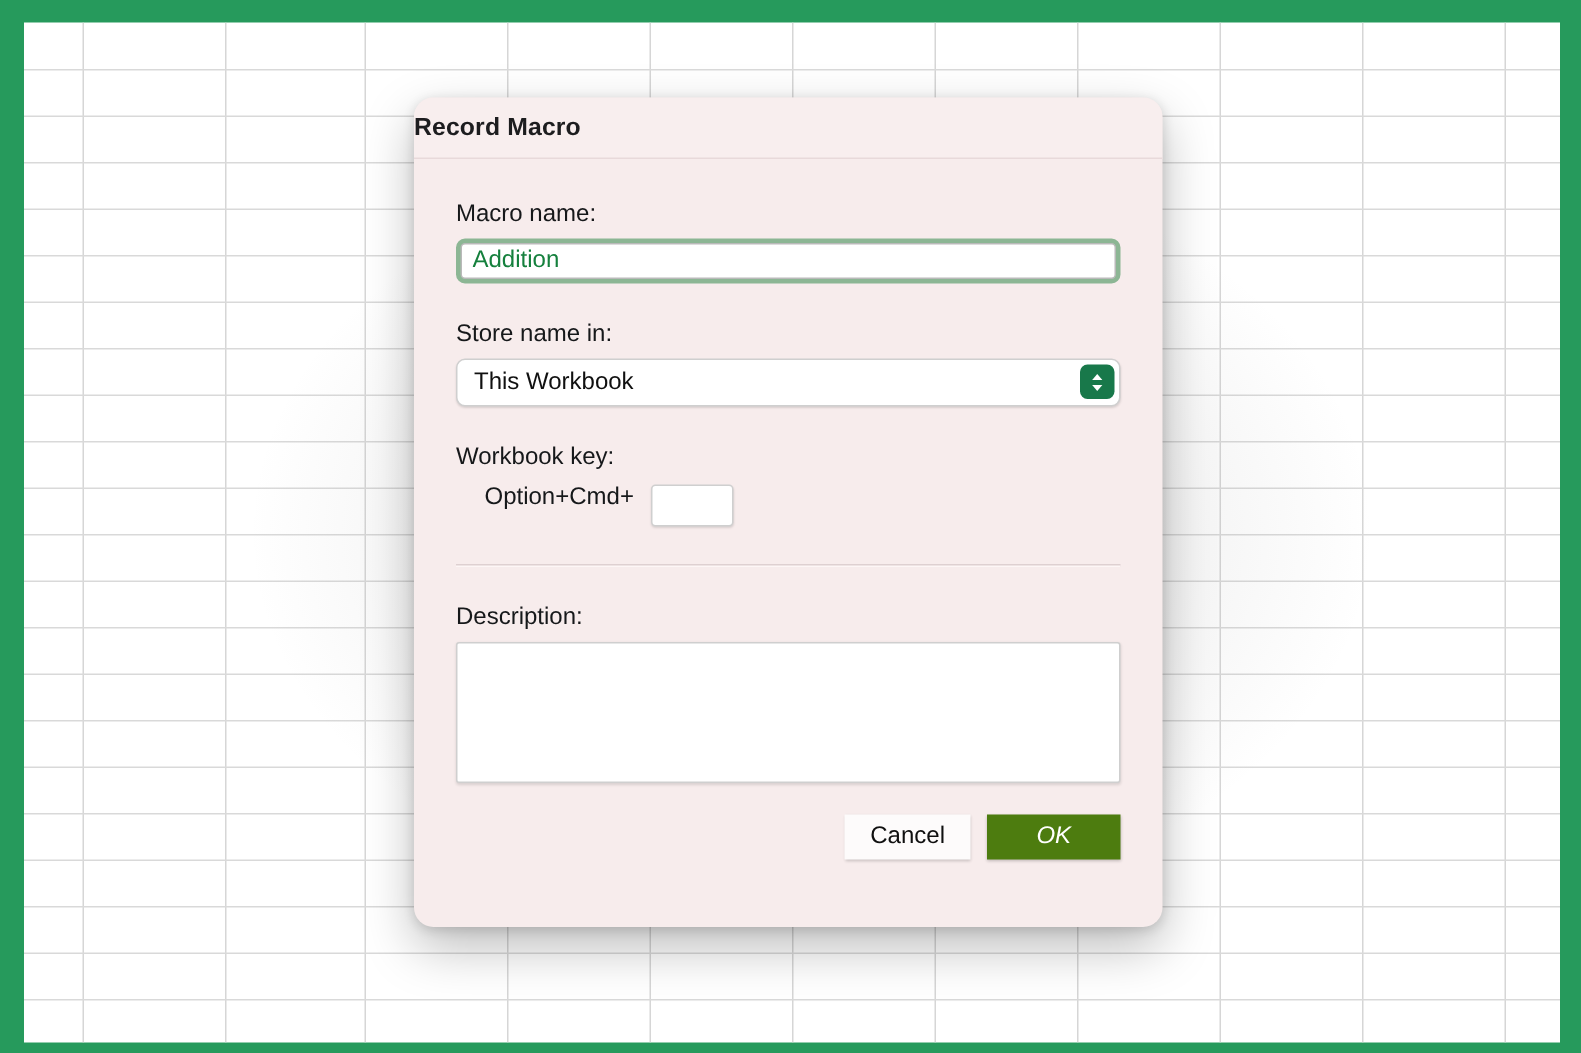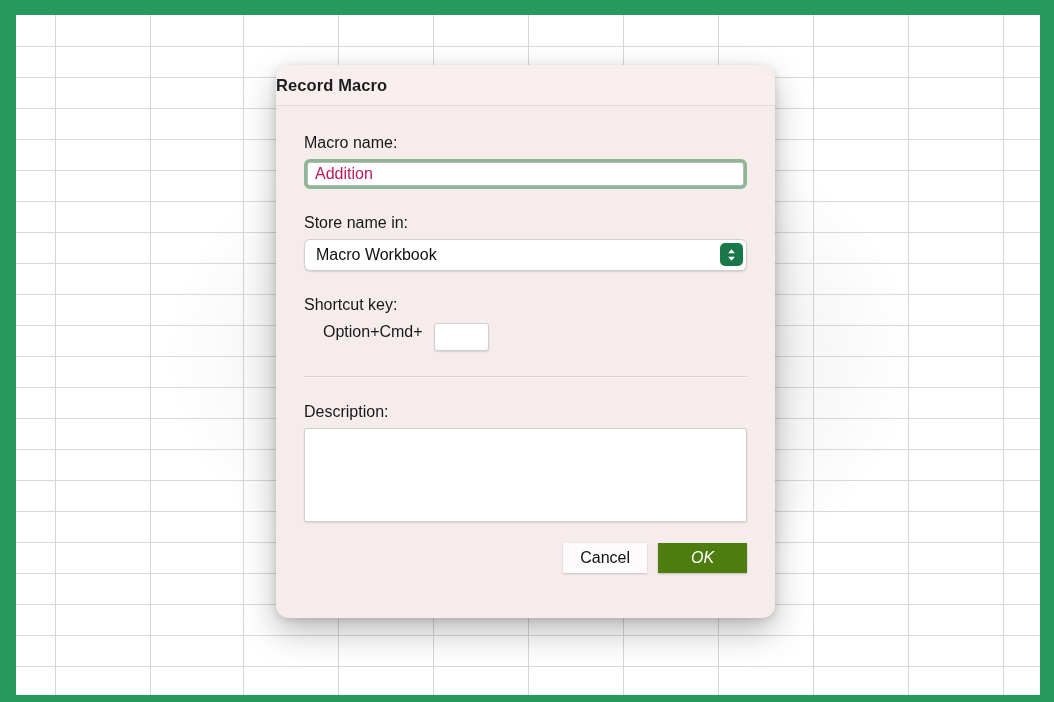--- a/index.html
+++ b/index.html
@@ -105,21 +105,21 @@
   }
   #macro-name-input {
     width: 100%;
     height: 100%;
     box-sizing: border-box;
     border: 1px solid #b9b9b9;
     border-radius: 3px;
     background: #ffffff;
     font-family: "Liberation Sans", sans-serif;
     font-size: 16px;
-    color: #be185d;
+    color: #15803d;
     padding: 0 7px;
     outline: none;
     display: block;
   }
 
   
   #store-select-wrap {
     position: relative;
     height: 30px;
     background: #ffffff;
@@ -277,30 +277,30 @@
 
     <div id="body">
 
       <div class="field-label first">Macro name:</div>
       <div id="macro-name-wrap">
         <input id="macro-name-input" type="text" value="Addition" style="">
       </div>
 
       <div class="field-label">Store name in:</div>
       <div id="store-select-wrap">
-        <span id="store-select-value">Macro Workbook</span>
+        <span id="store-select-value">This Workbook</span>
         <span id="store-stepper">
           <svg width="13" height="16" viewBox="0 0 13 16" aria-hidden="true">
             <path d="M6.5 2.3 L9.9 6.3 L3.1 6.3 Z" fill="#ffffff"></path>
             <path d="M6.5 13.7 L9.9 9.7 L3.1 9.7 Z" fill="#ffffff"></path>
           </svg>
         </span>
       </div>
 
-      <div class="field-label">Shortcut key:</div>
+      <div class="field-label">Workbook key:</div>
       <div id="shortcut-row">
         <span id="shortcut-prefix">Option+Cmd+</span>
         <input id="shortcut-input" type="text" maxlength="1" value="" style="">
       </div>
 
       <div id="divider"></div>
 
       <div class="field-label">Description:</div>
       <textarea id="description-input" style=""></textarea>
 

